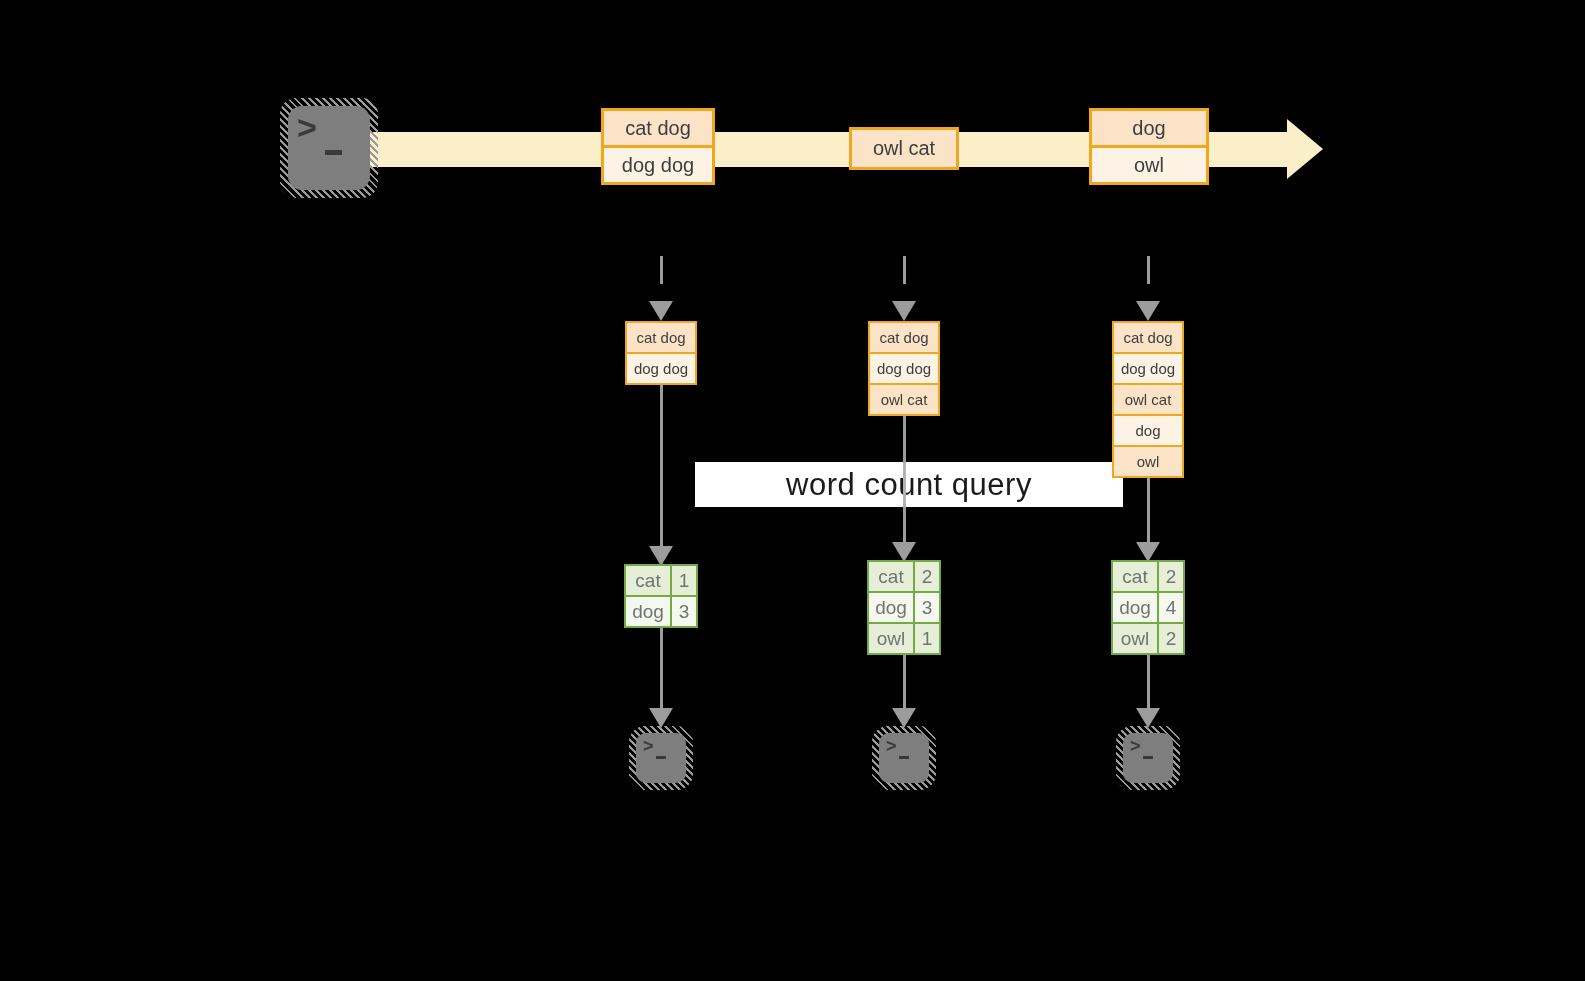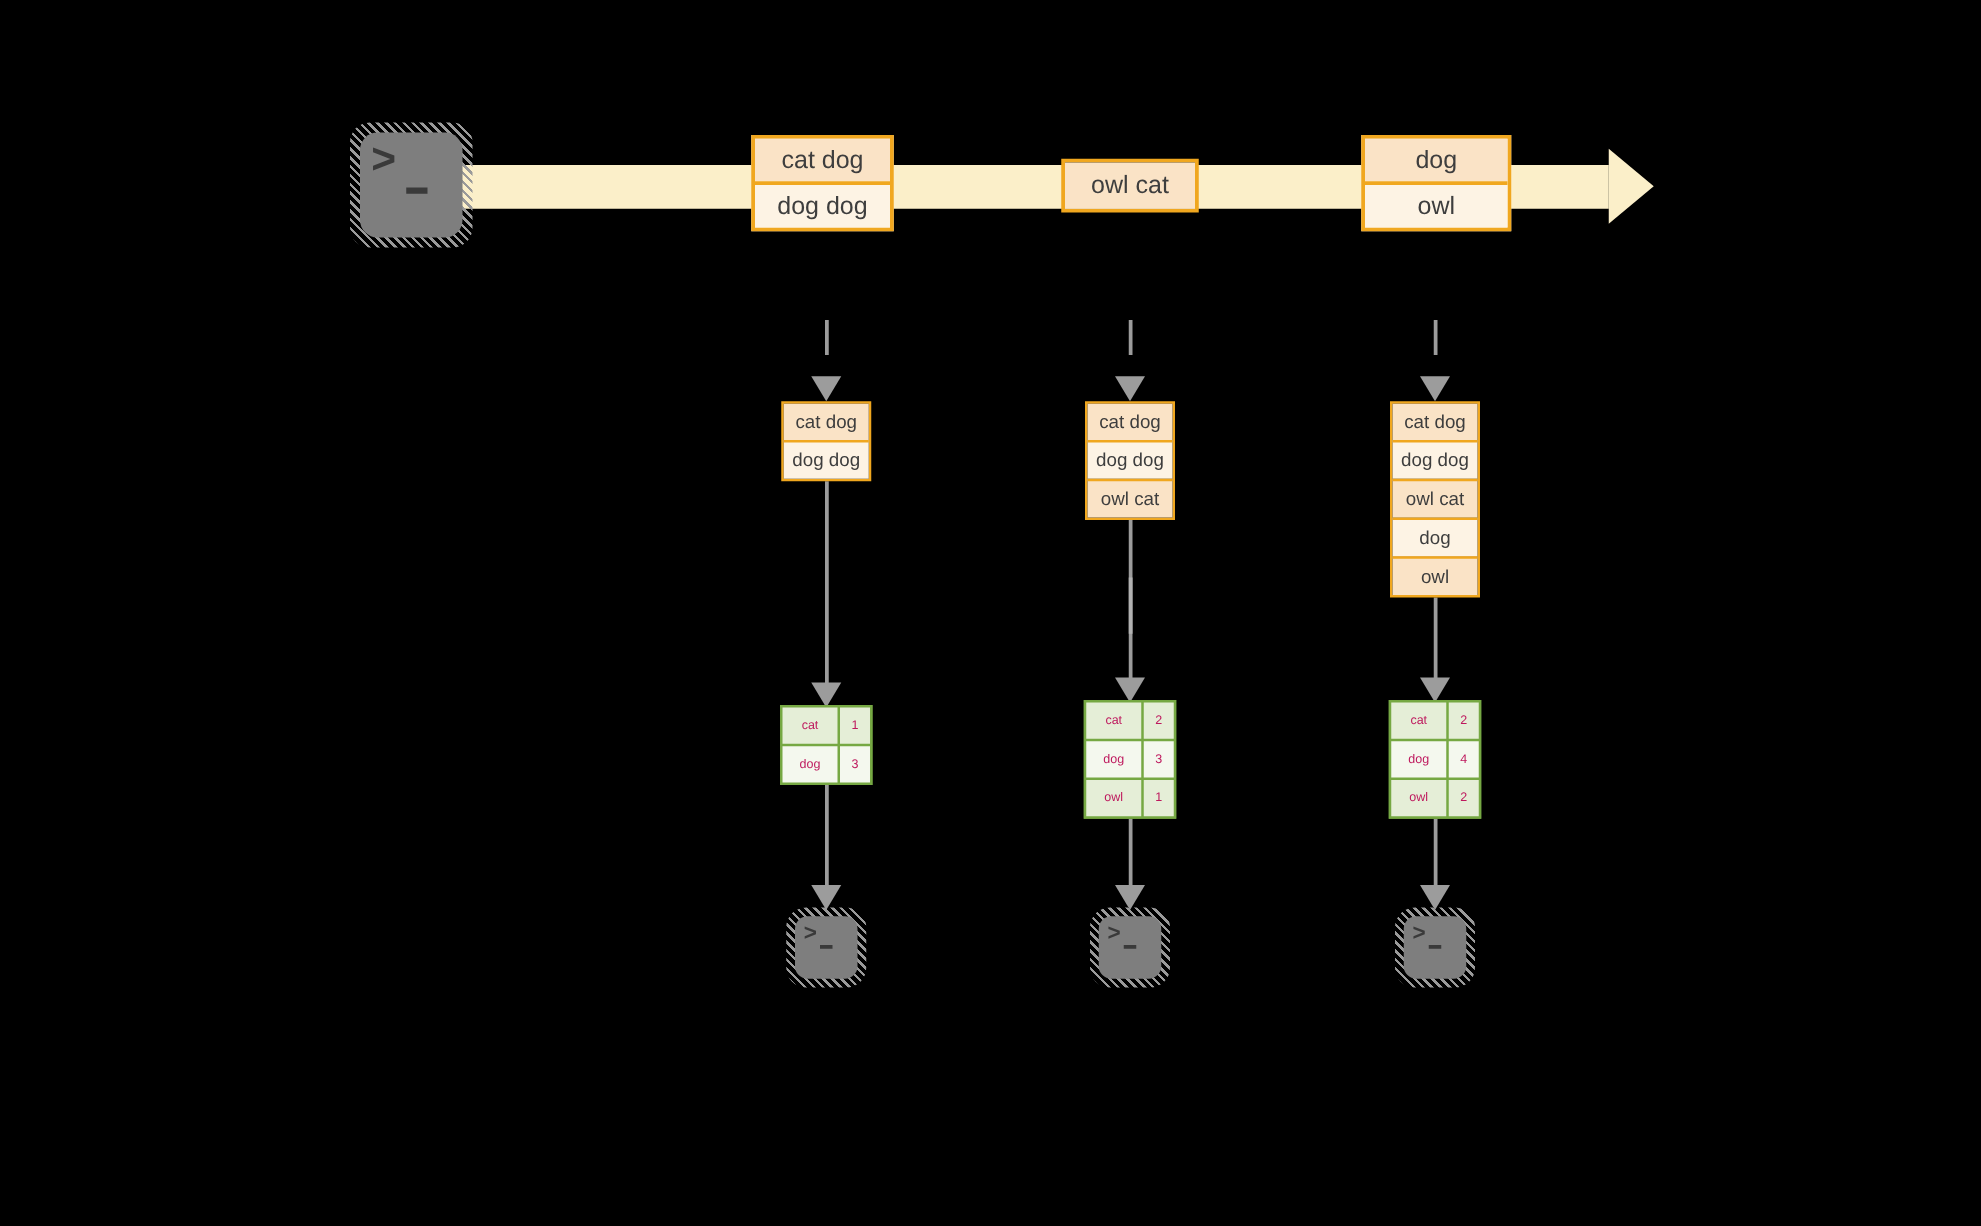--- a/index.html
+++ b/index.html
@@ -50,21 +50,21 @@
   .qlabel{position:absolute;left:695px;top:462px;width:428px;height:45px;z-index:5;
           background:var(--label_bg);color:var(--label_text);font-size:31px;font-weight:300;
           text-align:center;line-height:45px;letter-spacing:0.5px;}
   .qline-overlay{position:absolute;left:903px;top:462px;width:3px;height:45px;
                  background:#b2b2b2;z-index:6;}
 
   
   .gtable{position:absolute;z-index:6;display:grid;grid-template-columns:44px 24px;
           grid-auto-rows:29px;gap:2px;border:2px solid var(--table_border);
           background:var(--table_border);box-sizing:content-box;}
-  .gcell{display:flex;align-items:center;justify-content:center;font-size:10px;color:#be185d;
+  .gcell{display:flex;align-items:center;justify-content:center;font-size:19px;color:#737373;
          background:var(--cell_green_light);text-align:right;}
   .gtable .gcell:nth-child(4n+1),.gtable .gcell:nth-child(4n+2){background:var(--cell_green);}
 </style>
 </head>
 <body>
 
 <div class="canvas">
 
   <div class="stream-band"></div>
   <div class="stream-head"></div>
@@ -112,20 +112,21 @@
     <div class="srow">owl</div>
   </div>
 
   <div class="vline" style="left:660px;top:385px;height:163px"></div>
   <div class="vhead" style="left:649px;top:546px"></div>
   <div class="vline" style="left:903px;top:416px;height:128px"></div>
   <div class="vhead" style="left:892px;top:542px"></div>
   <div class="vline" style="left:1147px;top:478px;height:66px"></div>
   <div class="vhead" style="left:1136px;top:542px"></div>
 
+  <div class="qlabel">word count query</div>
   <div class="qline-overlay"></div>
 
   <div class="gtable" style="left:624px;top:564px">
     <div class="gcell">cat</div>
     <div class="gcell">1</div>
     <div class="gcell">dog</div>
     <div class="gcell">3</div>
   </div>
   <div class="gtable" style="left:867px;top:560px">
     <div class="gcell">cat</div>

